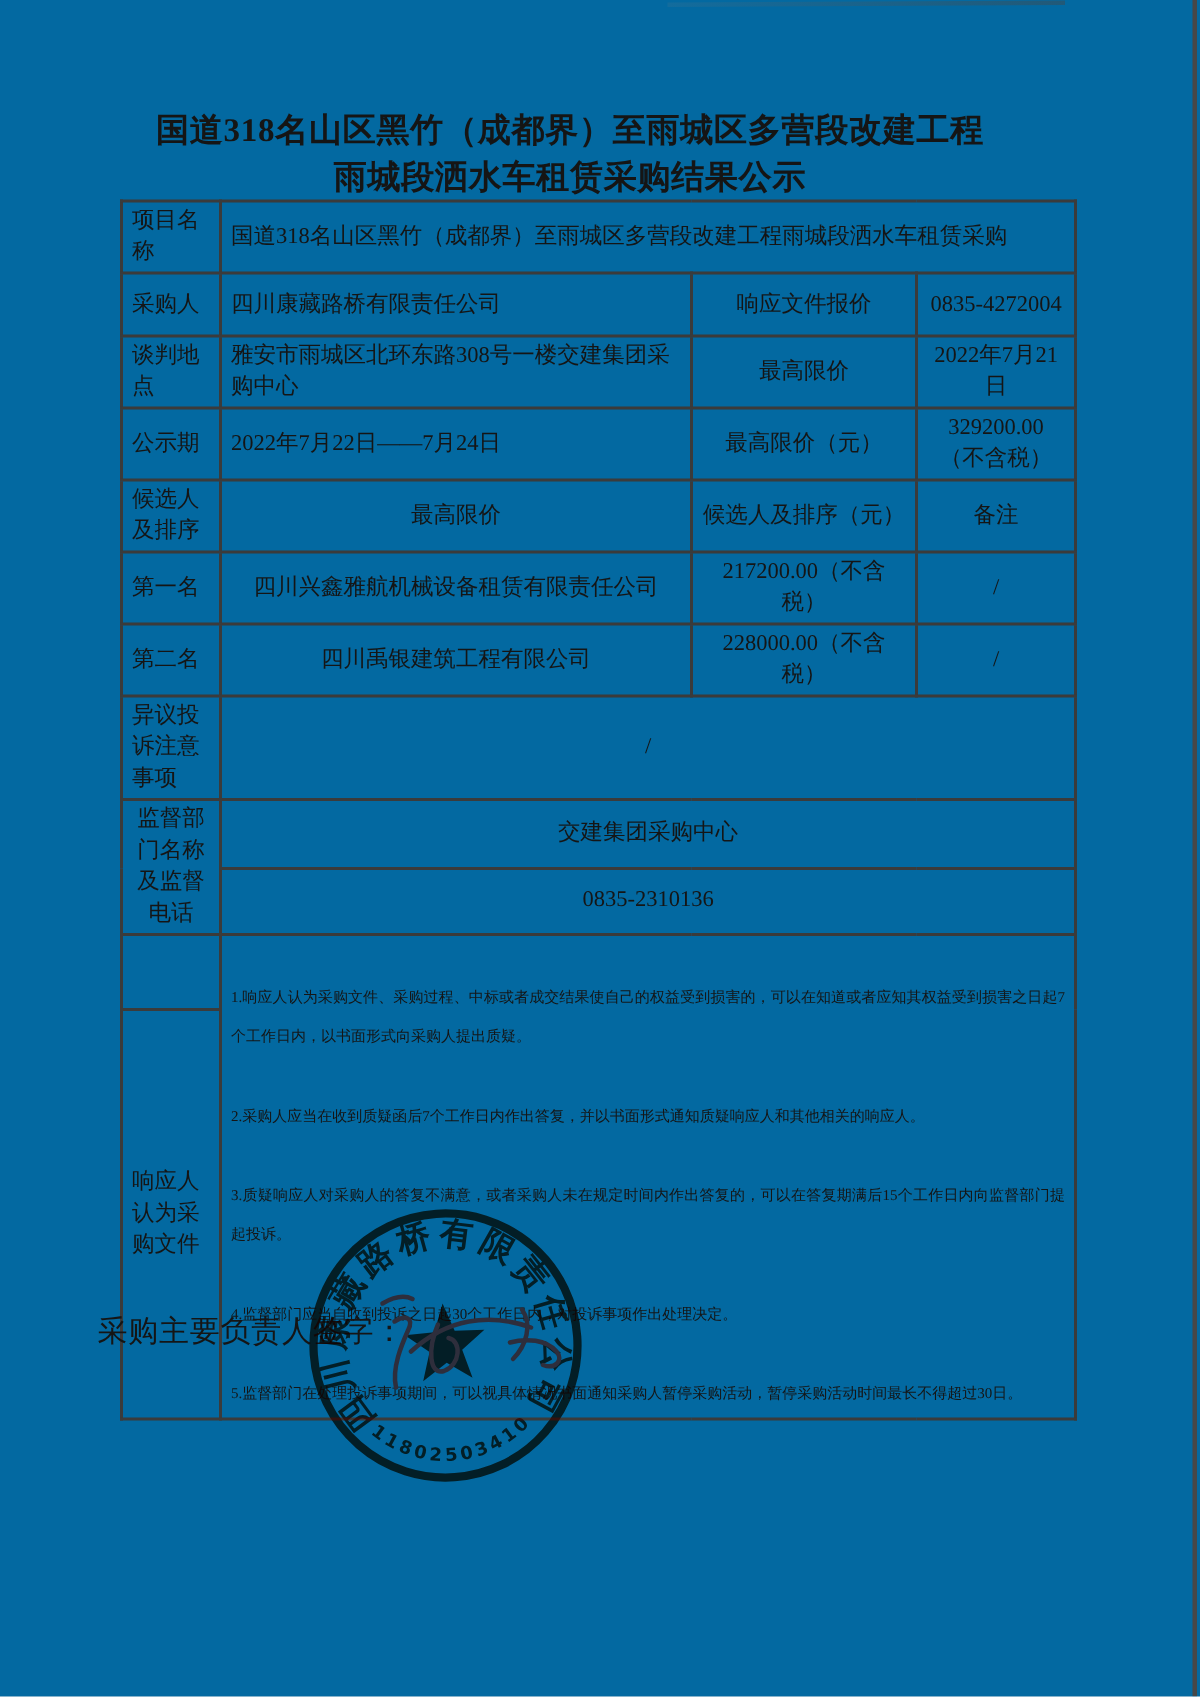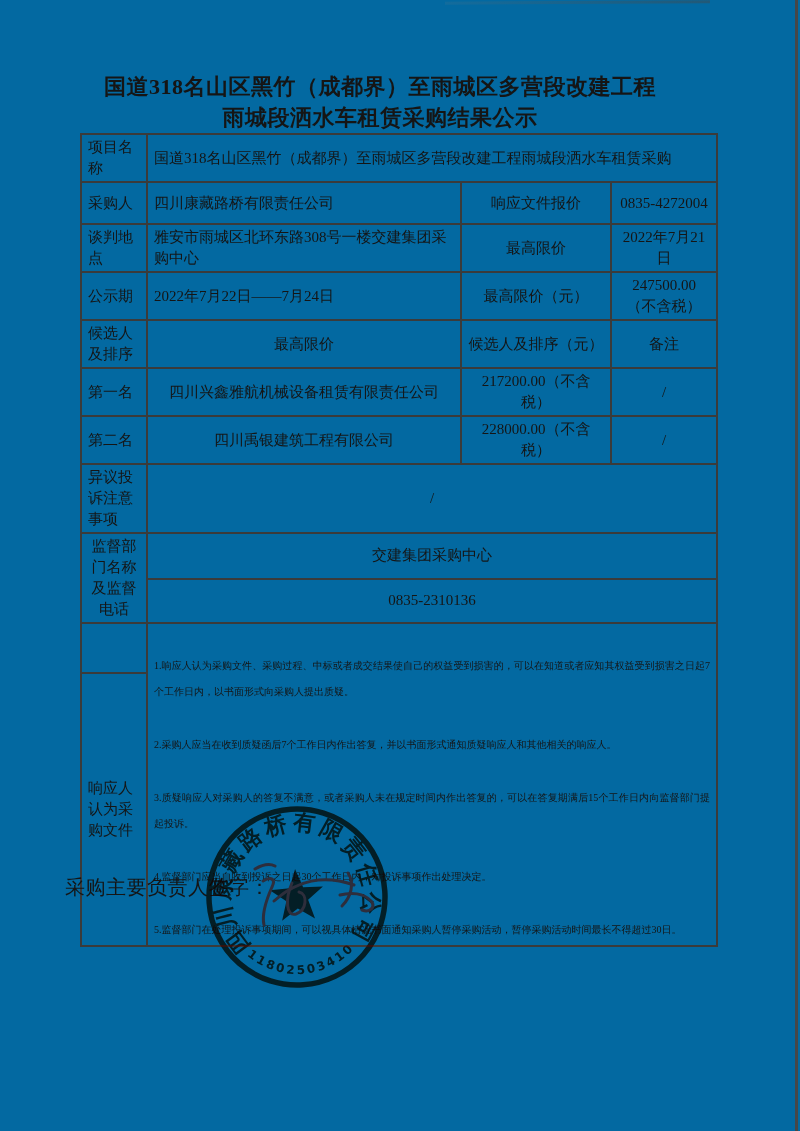--- a/index.html
+++ b/index.html
@@ -120,21 +120,21 @@
     <tr style="height:48px">
       <td class="lbl">谈判地点</td>
       <td class="ta-l">雅安市雨城区北环东路308号一楼交建集团采购中心</td>
       <td class="ta-c">最高限价</td>
       <td class="ta-c">2022年7月21日</td>
     </tr>
     <tr style="height:40px">
       <td class="lbl">公示期</td>
       <td class="ta-l">2022年7月22日——7月24日</td>
       <td class="ta-c">最高限价（元）</td>
-      <td class="ta-c">247500.00（不含税）</td>
+      <td class="ta-c">329200.00（不含税）</td>
     </tr>
     <tr style="height:44px">
       <td class="lbl">候选人及排序</td>
       <td class="ta-c">最高限价</td>
       <td class="ta-c">候选人及排序（元）</td>
       <td class="ta-c">备注</td>
     </tr>
     <tr style="height:47px">
       <td class="lbl">第一名</td>
       <td class="ta-c">四川兴鑫雅航机械设备租赁有限责任公司</td>

